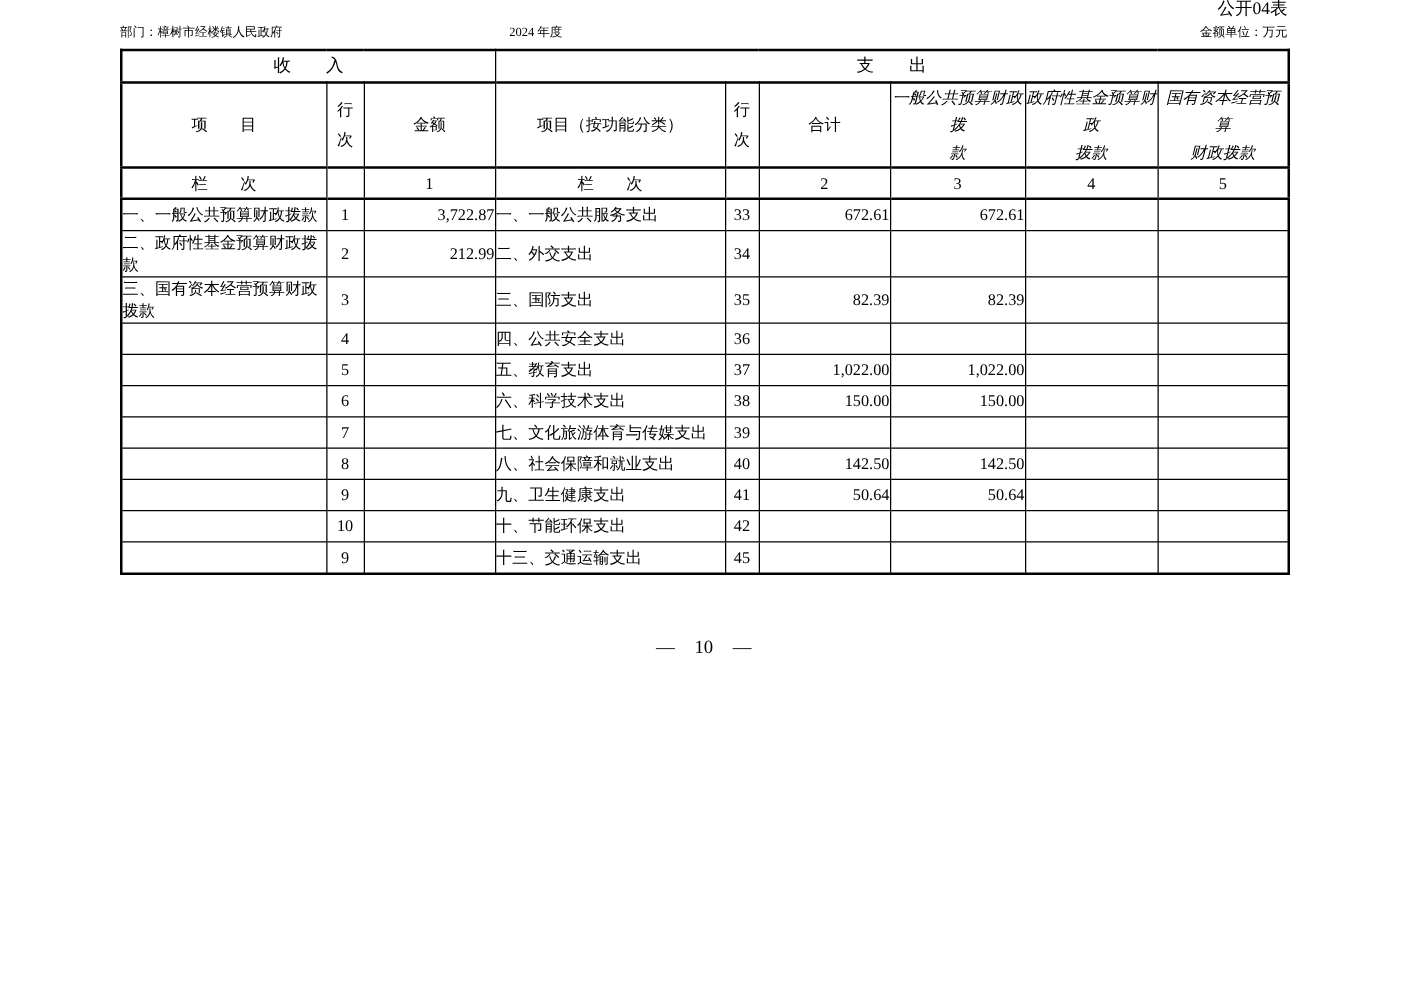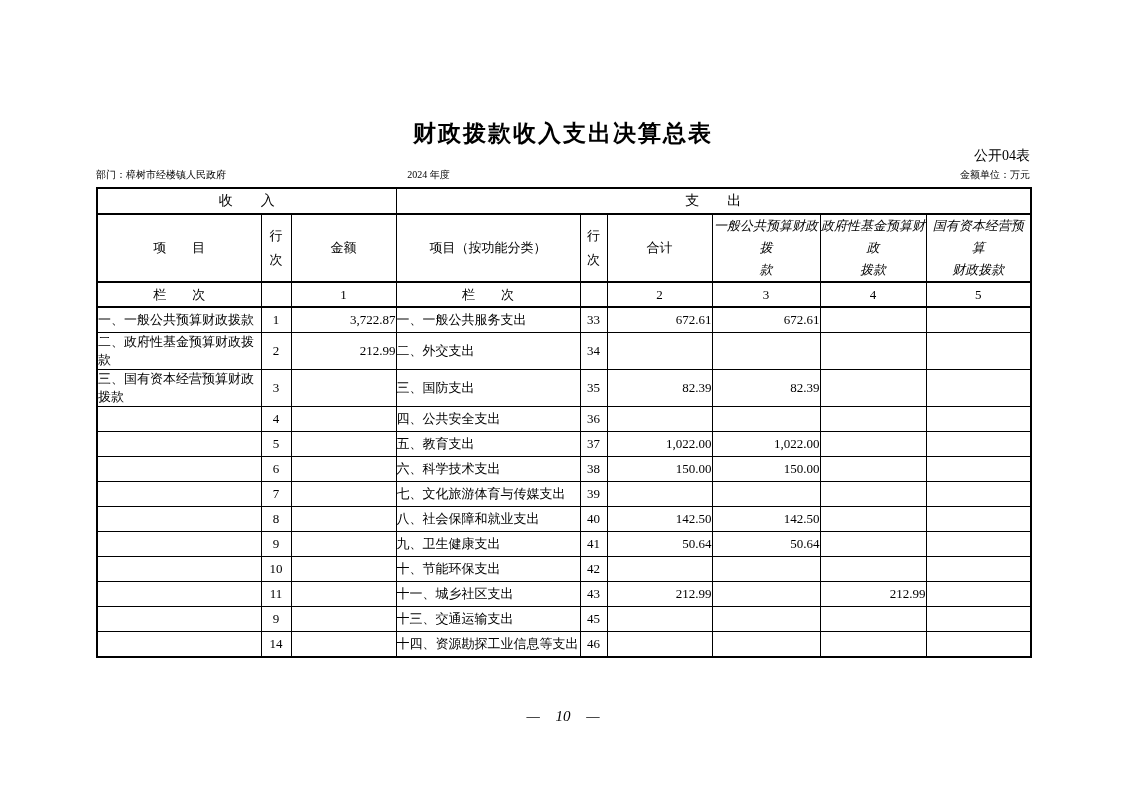--- a/index.html
+++ b/index.html
@@ -66,29 +66,27 @@
   .vlane   { white-space: pre-line; line-height: 24px; }
   tbody td { height: 24px; }
   td.label  { text-align: left;  padding-left: 8px;  }
   td.line   { text-align: center; }
   td.amount { text-align: right; padding-right: 5px; }
   .page-number {
     margin-top: 50px;
     text-align: center;
     font-size: 15px;
     word-spacing: 12px;
-    font-style: italic;
   }
 </style>
 </head>
 <body>
 
 <div class="page">
 
-  <div class="doc-title">财政拨款收入支出决算总表</div>
 
   <div class="table-code">公开04表</div>
 
   <div class="meta-row">
     <span class="left">部门：樟树市经楼镇人民政府</span>
     <span class="center">2024 年度</span>
     <span class="right">金额单位：万元</span>
   </div>
 
   <table class="fin">
@@ -242,49 +240,27 @@
     <td class="amount"></td>
     <td class="label sec">十、节能环保支出</td>
     <td class="line">42</td>
     <td class="amount"></td>
     <td class="amount"></td>
     <td class="amount"></td>
     <td class="amount"></td>
   </tr>
         <tr>
     <td class="label"></td>
-    <td class="line">11</td>
-    <td class="amount"></td>
-    <td class="label sec">十一、城乡社区支出</td>
-    <td class="line">43</td>
-    <td class="amount">212.99</td>
-    <td class="amount"></td>
-    <td class="amount">212.99</td>
-    <td class="amount"></td>
-  </tr>
-        <tr>
-    <td class="label"></td>
     <td class="line">9</td>
     <td class="amount"></td>
     <td class="label sec">十三、交通运输支出</td>
     <td class="line">45</td>
     <td class="amount"></td>
     <td class="amount"></td>
     <td class="amount"></td>
     <td class="amount"></td>
   </tr>
-        <tr>
-    <td class="label"></td>
-    <td class="line">14</td>
-    <td class="amount"></td>
-    <td class="label sec">十四、资源勘探工业信息等支出</td>
-    <td class="line">46</td>
-    <td class="amount"></td>
-    <td class="amount"></td>
-    <td class="amount"></td>
-    <td class="amount"></td>
-  </tr>
       </tbody>
   </table>
 
   <div class="page-number">— 10 —</div>
 
 </div>
 
 </body></html>

